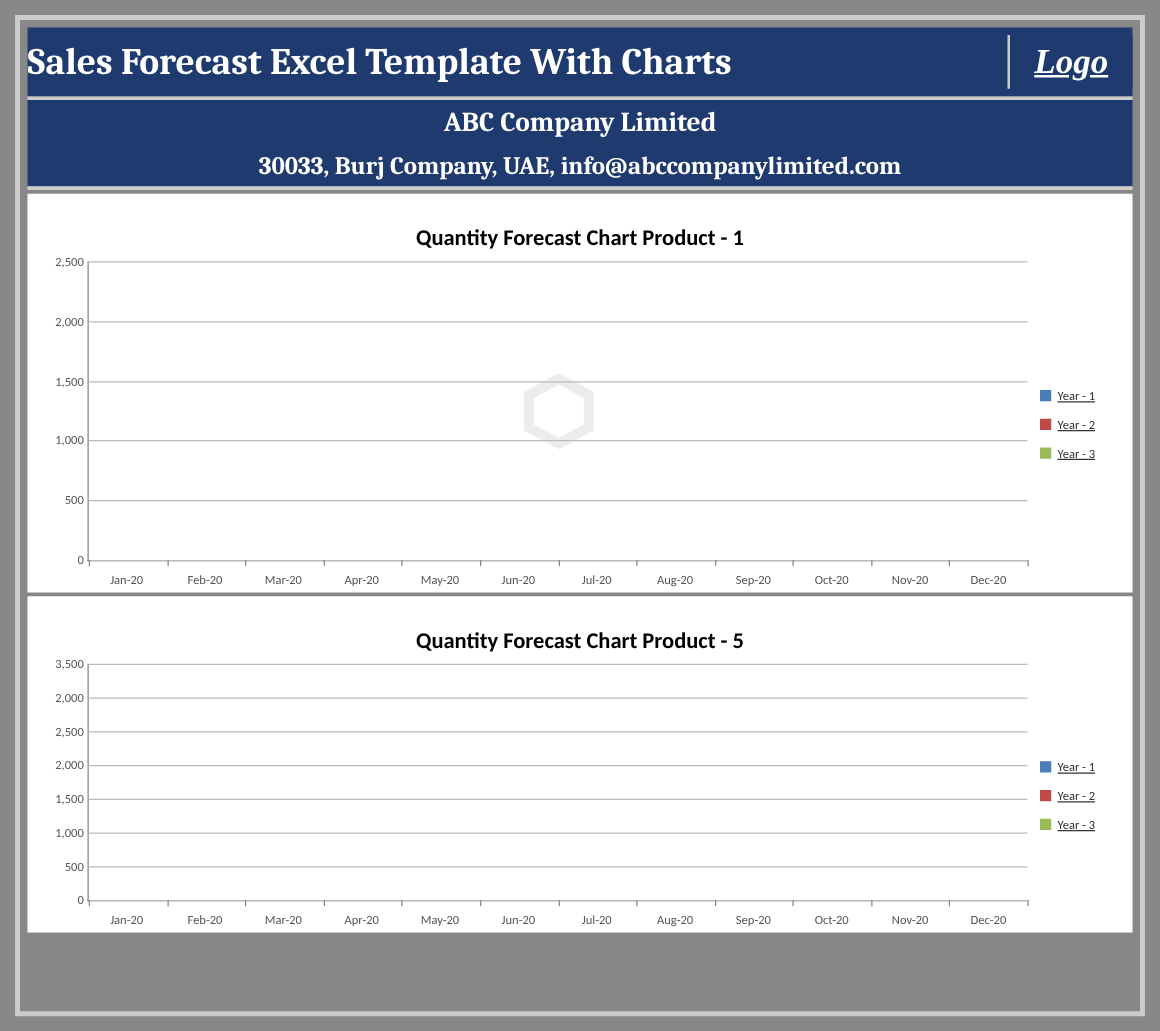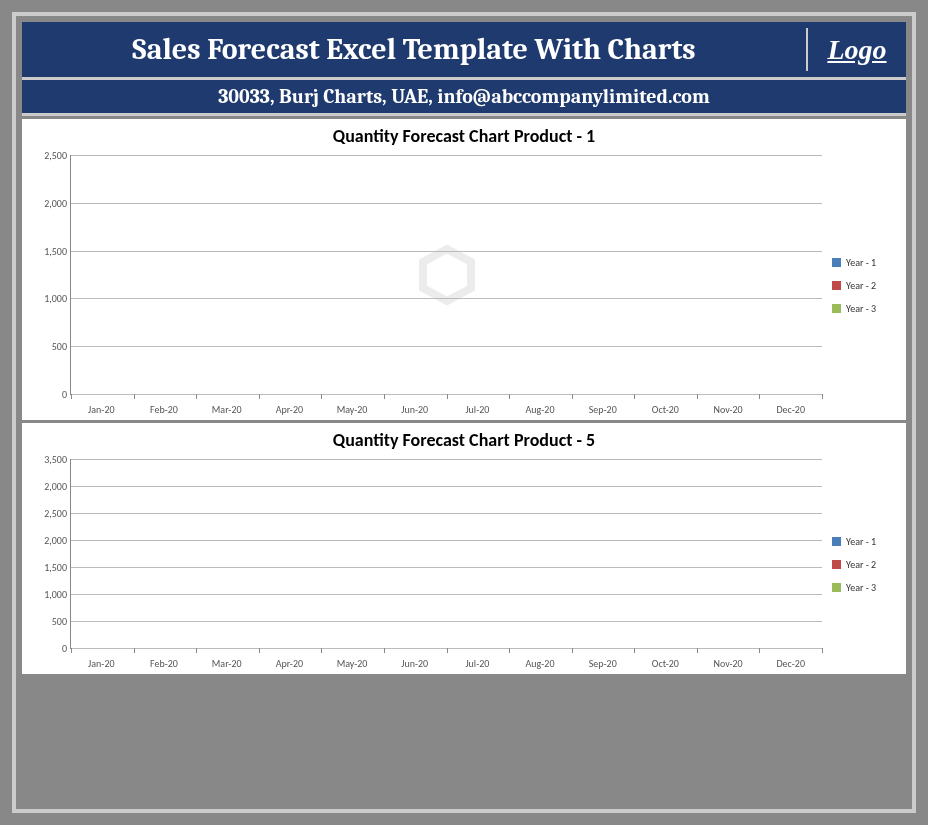--- a/index.html
+++ b/index.html
@@ -22,21 +22,20 @@
     color: #fff;
     text-align: center;
     font-size: 16px;
     padding: 4px 0;
     border-bottom: 2px solid #ccc;
     position: relative;
   }
   .header-row-big {
     background: #1f3a6e;
     color: #fff;
-    text-align: center;
     font-size: 30px;
     font-weight: bold;
     padding: 6px 0;
     position: relative;
     display: flex;
   }
   .header-row-big .title-area {
     flex: 1;
     padding: 4px 0;
   }
@@ -60,21 +59,21 @@
     text-align: center;
     font-weight: bold;
     padding: 5px 0;
   }
   .company-row { font-size: 22px; }
   .address-row { font-size: 20px; }
   .section-row { font-size: 22px; padding: 8px 0; }
   .chart-wrap {
     background: #fff;
     margin-top: 3px;
-    padding: 6px 4px 4px 4px;
+    padding: 24px 4px 4px 4px;
   }
   .chart-title {
     text-align: center;
     font-weight: bold;
     font-size: 18px;
     color: #000;
     font-family: Calibri, Arial, sans-serif;
     margin-bottom: 8px;
   }
   .chart-body {
@@ -146,21 +145,21 @@
   .legend {
     width: 80px;
     font-size: 10px;
     color: #333;
     display: flex;
     flex-direction: column;
     justify-content: center;
     gap: 10px;
     padding-left: 10px;
   }
-  .legend-item { display: flex; align-items: center; gap: 5px; }
+  .legend-item { display: flex; align-items: center; gap: 5px; text-decoration: underline; }
   .swatch { width: 9px; height: 9px; }
   .swatch.y1 { background: #4a7ebb; }
   .swatch.y2 { background: #be4b48; }
   .swatch.y3 { background: #9abb59; }
   .watermark {
     position: absolute;
     left: 50%; top: 50%;
     transform: translate(-50%, -50%) rotate(0deg);
     opacity: 0.15;
     pointer-events: none;
@@ -173,21 +172,22 @@
 <div class="outer">
 
 
   <div class="header-row-big">
     <div class="title-area">Sales Forecast Excel Template With Charts</div>
     <div class="logo-box">Logo</div>
   </div>
 
   <div class="spacer"></div>
 
-  <div class="address-row">30033, Burj Charts, UAE, info@abccompanylimited.com</div>
+  <div class="company-row">ABC Company Limited</div>
+  <div class="address-row">30033, Burj Company, UAE, info@abccompanylimited.com</div>
 
   <div class="spacer"></div>
 
 
   <div class="chart-wrap" id="chart-0">
     <div class="chart-title">Quantity Forecast Chart Product - 1</div>
     <div class="chart-body">
       <div class="plot-and-axis">
         <div class="plot-area">
           <svg class="watermark" width="60" height="60" viewBox="0 0 60 60">

